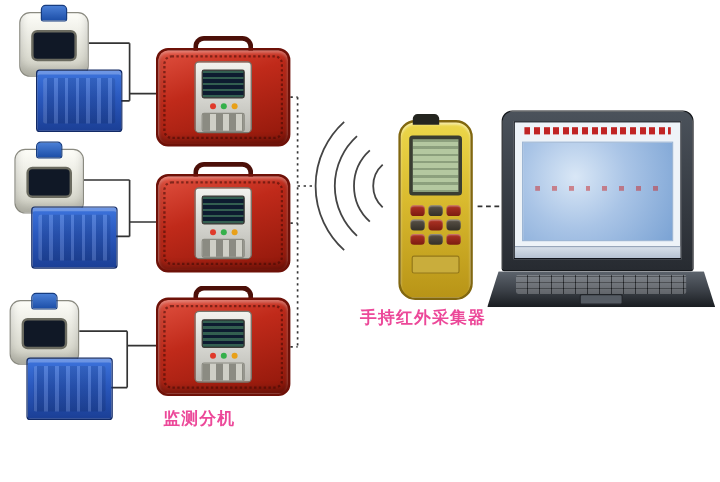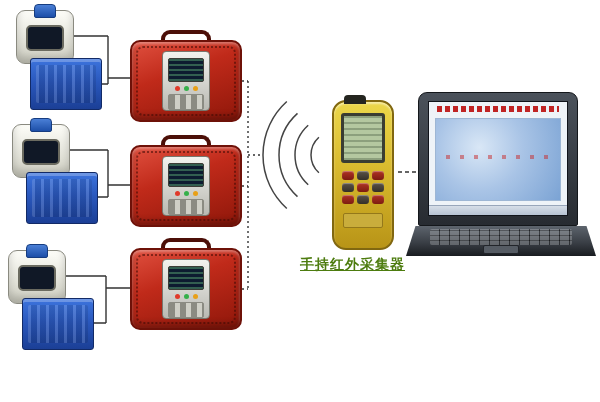--- a/index.html
+++ b/index.html
@@ -41,21 +41,21 @@
   .laptop-screen{position:absolute;left:418px;top:92px;width:160px;height:134px;background:linear-gradient(180deg,#4b525b,#272b31);border:1px solid #14171b;border-radius:9px 9px 2px 2px;padding:8px 9px 9px;box-sizing:border-box;}
   .screen-inner{width:100%;height:100%;background:#eef3f8;position:relative;overflow:hidden;border:1px solid #10131a;box-sizing:border-box;}
   .screen-title{height:6px;margin:4px 8px 3px;background:repeating-linear-gradient(90deg,#c02424 0 5px,transparent 5px 8px);}
   .screen-image{position:absolute;left:6px;right:6px;top:16px;bottom:14px;background:radial-gradient(circle at 35% 35%,#d9e7f6 0%,#a9c4e6 45%,#7ba3d4 100%);border:1px solid #9db6d4;}
   .screen-image::before{content:"";position:absolute;left:8%;right:8%;top:45%;height:4px;background:repeating-linear-gradient(90deg,rgba(200,40,40,.5) 0 4px,transparent 4px 14px);}
   .screen-taskbar{position:absolute;left:0;right:0;bottom:0;height:9px;background:linear-gradient(180deg,#d6dee8,#b6c2d2);border-top:1px solid #98a6ba;}
   .laptop-base{position:absolute;left:406px;top:226px;width:190px;height:30px;background:linear-gradient(180deg,#5d646d 0%,#3a3f46 55%,#191c20 100%);clip-path:polygon(5% 0,95% 0,100% 100%,0 100%);}
   .lb-keys{position:absolute;left:24px;right:24px;top:3px;height:16px;background-image:repeating-linear-gradient(90deg,rgba(255,255,255,.14) 0 9px,rgba(0,0,0,.4) 9px 10px),repeating-linear-gradient(0deg,rgba(255,255,255,.10) 0 4px,rgba(0,0,0,.35) 4px 5px);border-radius:2px;}
   .lb-pad{position:absolute;left:50%;bottom:2px;transform:translateX(-50%);width:34px;height:7px;background:#565c64;border:1px solid #22252a;border-radius:2px;}
 
-  .diagram-label{position:absolute;font-weight:bold;font-size:14px;color:#4d7c0f;letter-spacing:1px;white-space:nowrap;text-decoration:underline;}
+  .diagram-label{position:absolute;font-weight:bold;font-size:14px;color:#ec4899;letter-spacing:1px;white-space:nowrap;}
 </style>
 </head>
 <body>
 
 <div class="canvas">
 
   <svg class="wires" viewBox="0 0 600 402">
     <g stroke="#333" stroke-width="1.4" fill="none">
       <path d="M74 36 H108 M100 84 H108 M108 36 V84 M108 78 H130"></path>
       <path d="M70 150 H108 M96 197 H108 M108 150 V197 M108 185 H130"></path>
@@ -159,15 +159,16 @@
       <div class="screen-title"></div>
       <div class="screen-image"></div>
       <div class="screen-taskbar"></div>
     </div>
   </div>
   <div class="laptop-base">
     <div class="lb-keys"></div>
     <div class="lb-pad"></div>
   </div>
 
+  <div class="diagram-label" style="left:136px;top:340px">监测分机</div>
   <div class="diagram-label" style="left:300px;top:256px">手持红外采集器</div>
 
 </div>
 
 </body></html>

